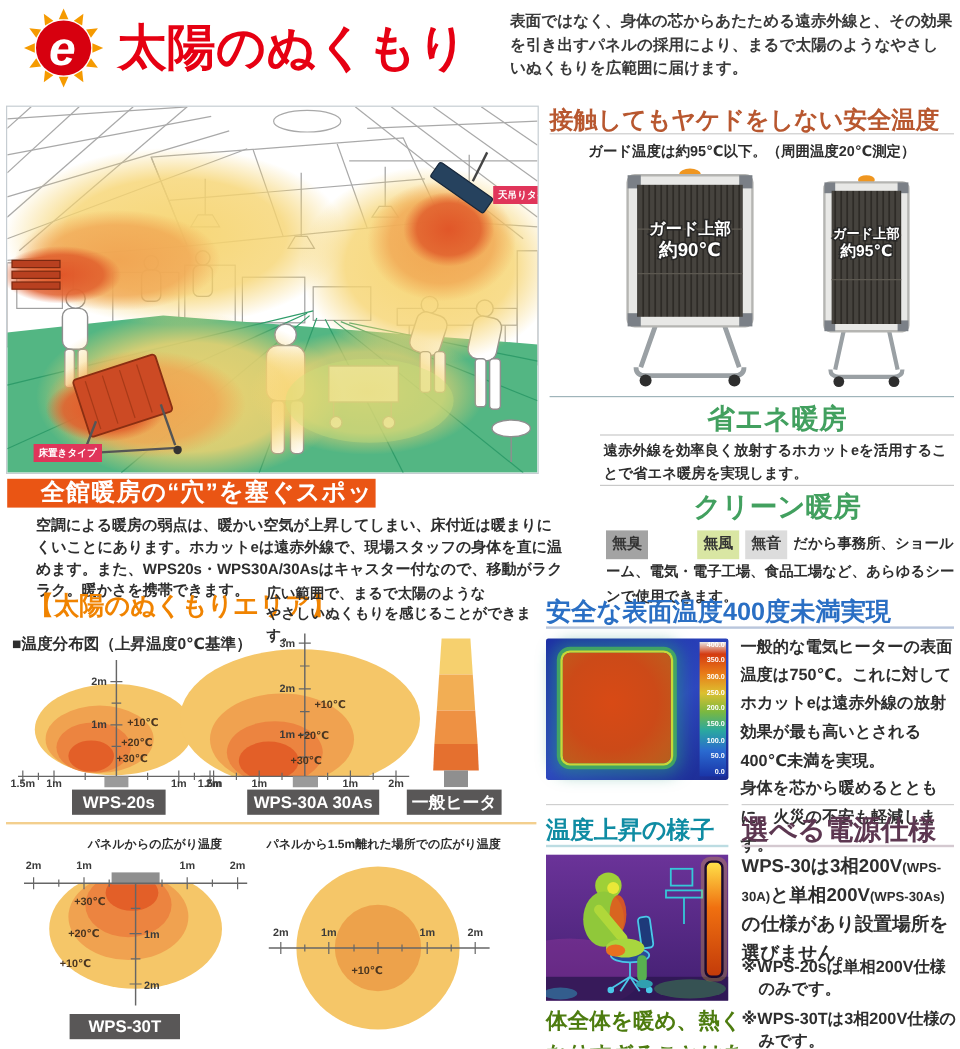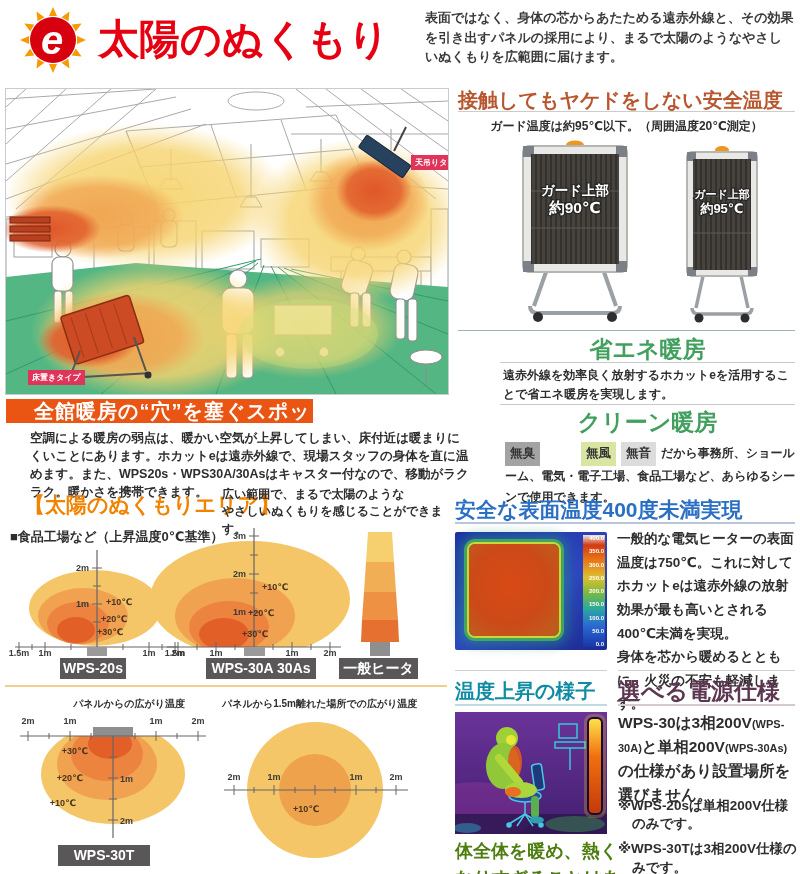--- a/index.html
+++ b/index.html
@@ -227,21 +227,21 @@
   </div>
 
   <div class="abs spot-banner" style="left:6px;top:399px;width:279px;height:24px;">全館暖房の“穴”を塞ぐスポット暖房</div>
   <div class="abs body-text" style="left:6px;top:429px;width:440px;margin-left:24px;">空調による暖房の弱点は、暖かい空気が上昇してしまい、床付近は暖まりにくいことにあります。ホカットeは遠赤外線で、現場スタッフの身体を直に温めます。また、WPS20s・WPS30A/30Asはキャスター付なので、移動がラクラク。暖かさを携帯できます。</div>
 
   <div class="abs area-title" style="left:24px;top:491px;">【太陽のぬくもりエリア】</div>
   <div class="abs area-sub" style="left:222px;top:486px;width:230px;">
     <span style="display:block;">広い範囲で、まるで太陽のような</span>
     <span style="display:block;">やさしいぬくもりを感じることができます。</span>
   </div>
-  <div class="abs chart-caption" style="left:10px;top:528px;">■食品工場など（上昇温度0℃基準）</div>
+  <div class="abs chart-caption" style="left:10px;top:528px;">■温度分布図（上昇温度0℃基準）</div>
 
   <svg class="abs" style="left:5px;top:524px;" width="445" height="132" viewBox="0 0 445 132" xmlns="http://www.w3.org/2000/svg">
     <defs>
         <clipPath id="clipD2">
           <rect x="140" y="0" width="220" height="123"></rect>
         </clipPath>
       </defs>
 
     <g>
       <ellipse cx="90" cy="84" rx="66" ry="38" fill="#f5c668"></ellipse>
@@ -311,21 +311,21 @@
     </g>
 
     <g>
       <polygon points="363,8 387,8 389,38 361,38" fill="#f6d06e"></polygon>
       <polygon points="361,38 389,38 391,68 359,68" fill="#f2ae54"></polygon>
       <polygon points="359,68 391,68 393,96 357,96" fill="#ee9143"></polygon>
       <polygon points="357,96 393,96 394,118 356,118" fill="#e5702f"></polygon>
       <rect x="365" y="118" width="20" height="14" fill="#8f8f8f"></rect>
     </g>
   </svg>
-  <div class="abs model-box" style="left:60px;top:658px;width:66px;">WPS-20s</div>
+  <div class="abs model-box" style="left:60px;top:658px;width:78px;">WPS-20s</div>
   <div class="abs model-box" style="left:206px;top:658px;width:110px;">WPS-30A 30As</div>
   <div class="abs model-box" style="left:339px;top:658px;width:79px;">一般ヒーター</div>
 
   <div class="abs divider" style="left:5px;top:685px;width:442px;"></div>
 
   <div class="abs mini-title" style="left:35px;top:697px;width:150px;">パネルからの広がり温度</div>
   <svg class="abs" style="left:8px;top:712px;" width="210" height="130" viewBox="0 0 210 130" xmlns="http://www.w3.org/2000/svg">
     <defs>
         <clipPath id="clipD4">
           <rect x="0" y="24" width="210" height="106"></rect>

